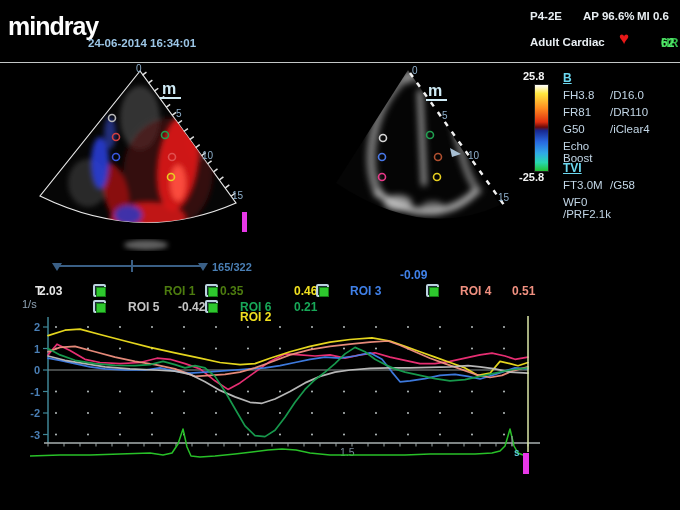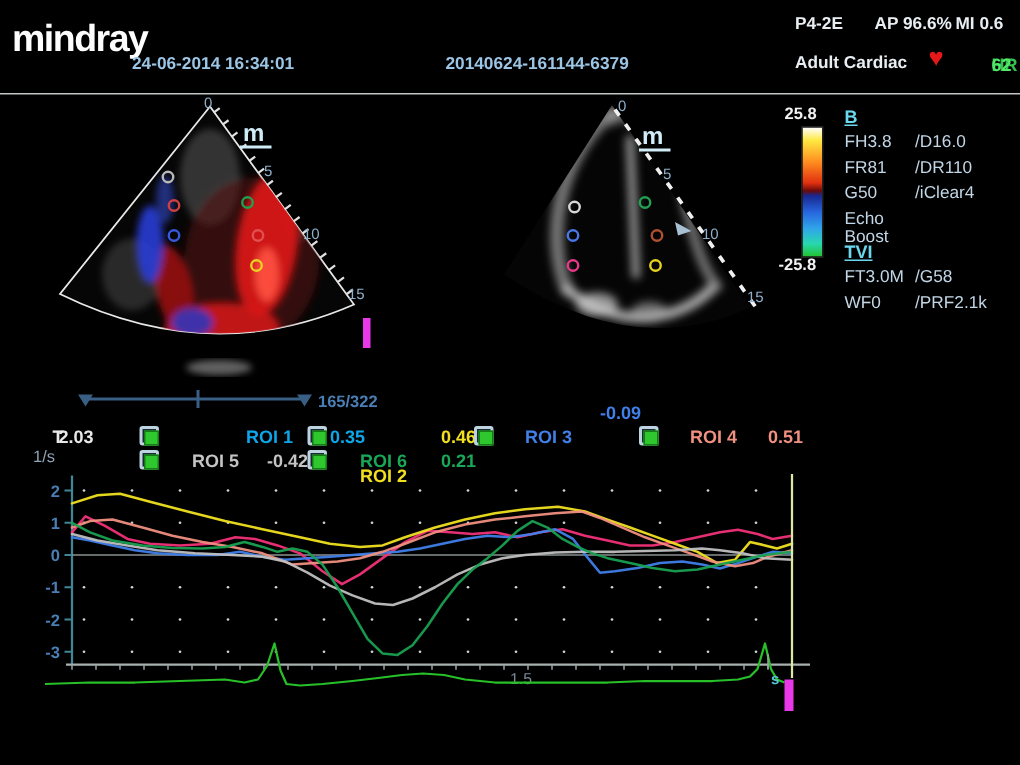--- a/index.html
+++ b/index.html
@@ -20,36 +20,35 @@
         background:linear-gradient(#ffffff 0%,#ffe840 10%,#ff8c20 27%,#e03010 43%,#6b0a0a 49%,
         #182890 53%,#2868e0 66%,#30a8e8 79%,#28d8b0 90%,#22c232 100%);}
   .cmax{left:523px;top:70px;font-size:11px;font-weight:bold;color:#f2f2f2;}
   .cmin{left:519px;top:171px;font-size:11px;font-weight:bold;color:#f2f2f2;}
   .prow{position:absolute;left:563px;display:flex;font-size:11.5px;color:#c2d6e6;}
   .prow .pl{width:47px;}
   .ptitle{position:absolute;left:563px;font-size:12px;font-weight:bold;color:#6cd8f0;
           text-decoration:underline;}
   
   .roit{font-size:12px;font-weight:bold;}
-  .c-t{color:#e8e8e8;} .c-roi1{color:#0ea5e9;padding-left:36px;} .c-roi2{color:#f0e020;} .c-roi3{color:#4080e8;}
+  .c-t{color:#e8e8e8;} .c-roi1{color:#4d7c0f;padding-left:36px;} .c-roi2{color:#f0e020;} .c-roi3{color:#4080e8;}
   .c-roi4{color:#f09080;} .c-roi5{color:#c4c4c4;} .c-roi6{color:#18a858;}
   .cb{position:absolute;width:13px;height:13px;box-sizing:border-box;border:2px solid #bdd3e0;
       border-radius:2px;background:#1a2a34;}
   .cb::after{content:"";position:absolute;left:0.5px;top:0.5px;width:8px;height:8px;
       background:#2ec82e;border:1px solid #157a15;}
   svg text{font-family:"Liberation Sans",sans-serif;}
 </style>
 </head>
 <body>
 
 <div id="screen">
 
   <div class="abs logo">mindray</div>
   <div class="abs dt">24-06-2014  16:34:01</div>
-  <div class="abs sid">20140624-161144-6379</div>
   <div class="abs hdr-w" style="left:530px;top:10px;">P4-2E</div>
   <div class="abs hdr-w" style="left:583px;top:10px;">AP 96.6%</div>
   <div class="abs hdr-w" style="left:637px;top:10px;">MI 0.6</div>
   <div class="abs hdr-w" style="left:530px;top:36px;">Adult Cardiac</div>
   <div class="abs heart" style="left:619px;top:33px;">♥</div>
   <div class="abs hr-lb" style="left:638px;top:36px;margin-left:23px;">HR</div>
   <div class="abs hr-val" style="left:661px;top:36px;">62</div>
   <div class="abs divider"></div>
 
   <svg class="abs" style="left:28px;top:63px;" width="235" height="190" viewBox="0 0 235 190">
@@ -158,21 +157,21 @@
     </div>
   <div class="prow" style="top:140px;">
       <span class="pl">Echo Boost</span>
       <span></span>
     </div>
   <div class="abs ptitle" style="top:161px;">TVI</div>
   <div class="prow" style="top:179px;">
       <span class="pl">FT3.0M</span>
       <span>/G58</span>
     </div>
-  <div class="prow" style="top:196px;">
+  <div class="prow" style="top:196px;flex-direction:column;">
       <span class="pl">WF0</span>
       <span>/PRF2.1k</span>
     </div>
 
   <div class="abs roit c-t" style="left:35px;top:284px;">T</div>
   <div class="abs roit c-t" style="left:39px;top:284px;">2.03</div>
   <div class="abs cb" style="left:93px;top:284px;"></div>
   <div class="abs roit c-roi1" style="left:128px;top:284px;">ROI 1</div>
   <div class="abs roit c-roi1" style="left:184px;top:284px;">0.35</div>
   <div class="abs cb" style="left:205px;top:284px;"></div>

